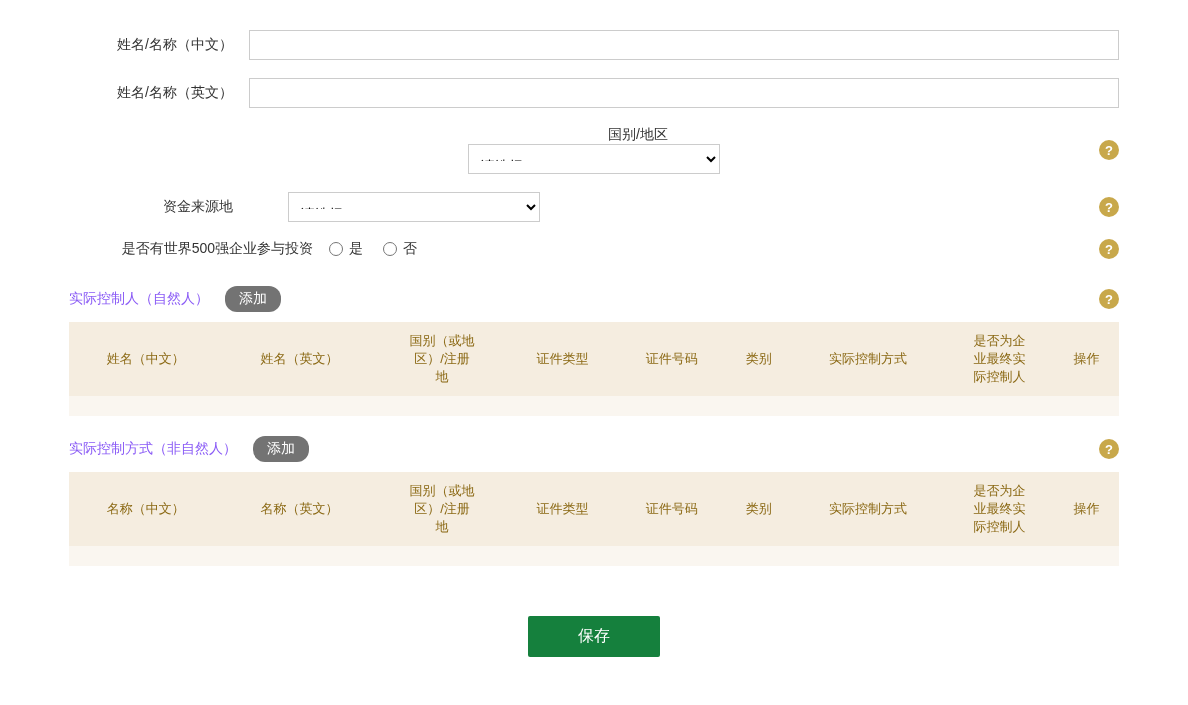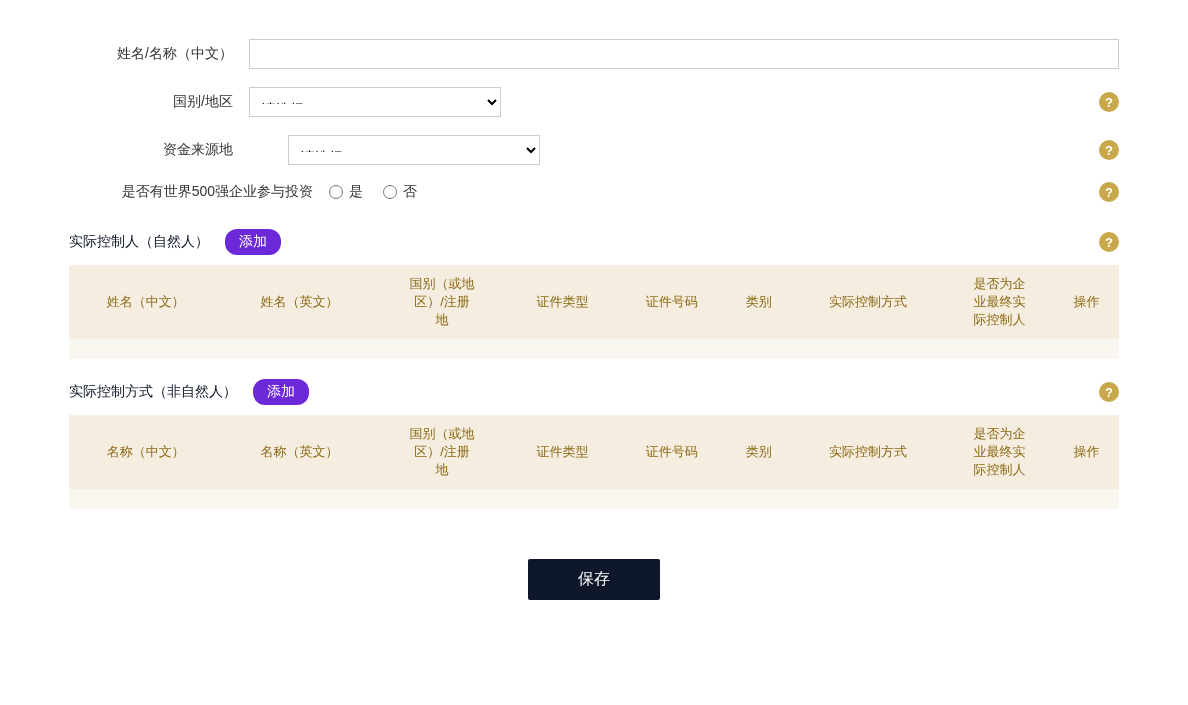--- a/index.html
+++ b/index.html
@@ -14,21 +14,21 @@
       font-size: 14px;
       color: #333;
       width: 1188px;
       min-height: 705px;
       padding: 30px 40px;
     }
 
     .form-section {
       width: 100%;
       max-width: 1050px;
-      margin: 9px auto;
+      margin: 0 auto;
     }
 
     .form-row {
       display: flex;
       align-items: center;
       margin-bottom: 18px;
       position: relative;
     }
 
     .form-label {
@@ -100,26 +100,26 @@
     .section-header {
       display: flex;
       align-items: center;
       margin-top: 20px;
       margin-bottom: 10px;
       position: relative;
     }
 
     .section-title {
       font-size: 14px;
-      color: #0f172a;
+      color: #8b5cf6;
       font-weight: normal;
     }
 
     .add-btn {
-      background: #6d28d9;
+      background: #737373;
       color: #fff;
       border: none;
       padding: 4px 14px;
       font-size: 14px;
       cursor: pointer;
       margin-left: 16px;
       border-radius: 12px;
     }
 
     
@@ -149,21 +149,21 @@
 
     
     .btn-row {
       display: flex;
       justify-content: center;
       gap: 40px;
       margin-top: 50px;
     }
 
     .btn-primary {
-      background: #0f172a;
+      background: #15803d;
       color: #fff;
       border: none;
       padding: 10px 50px;
       font-size: 16px;
       cursor: pointer;
       border-radius: 2px;
     }
 
     .wrapper {
       position: relative;
@@ -176,22 +176,26 @@
 
 <div class="wrapper">
 
   <div class="form-section">
 
     <div class="form-row">
       <div class="form-label">姓名/名称（中文）</div>
       <input type="text" class="form-input" style="">
     </div>
 
-
-    <div class="form-row" style="position:relative;">
+    <div class="form-row">
+      <div class="form-label">姓名/名称（英文）</div>
+      <input type="text" class="form-input" style="">
+    </div>
+
+    <div class="form-row" style="position:relative;flex-direction:column;">
       <div class="form-label">国别/地区</div>
       <select class="form-select">
         <option>请选择</option>
       </select>
       <div class="help-icon" style="position:absolute; right:0px; top:50%; transform:translateY(-50%);">?</div>
     </div>
 
     <div class="form-row" style="position:relative;gap:39px;">
       <div class="form-label">资金来源地</div>
       <select class="form-select">

